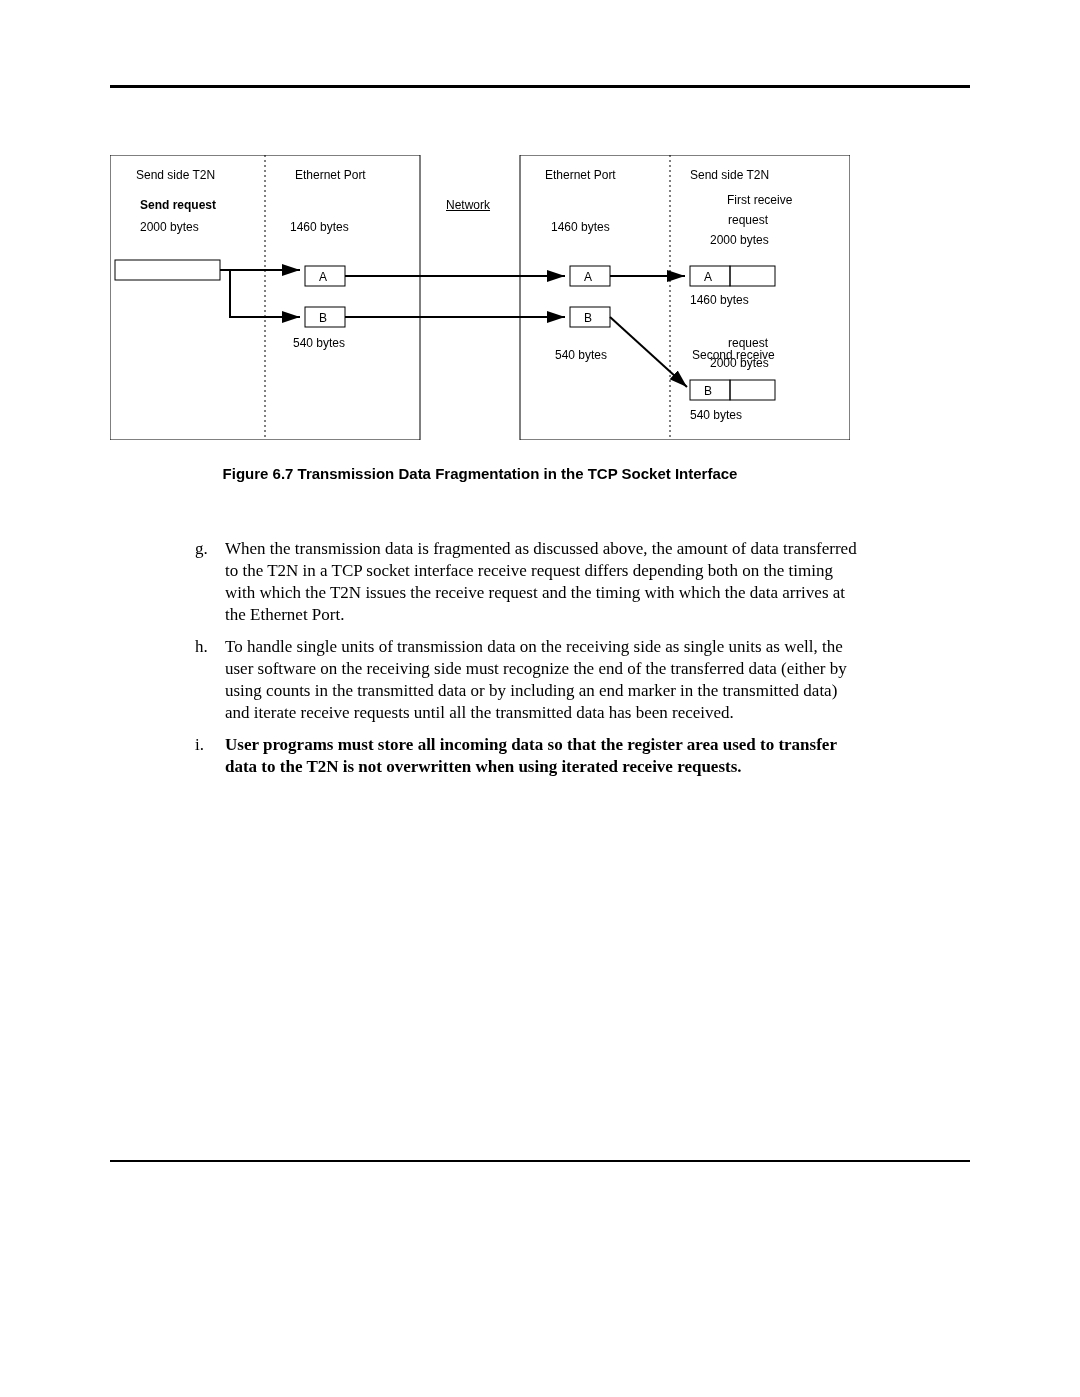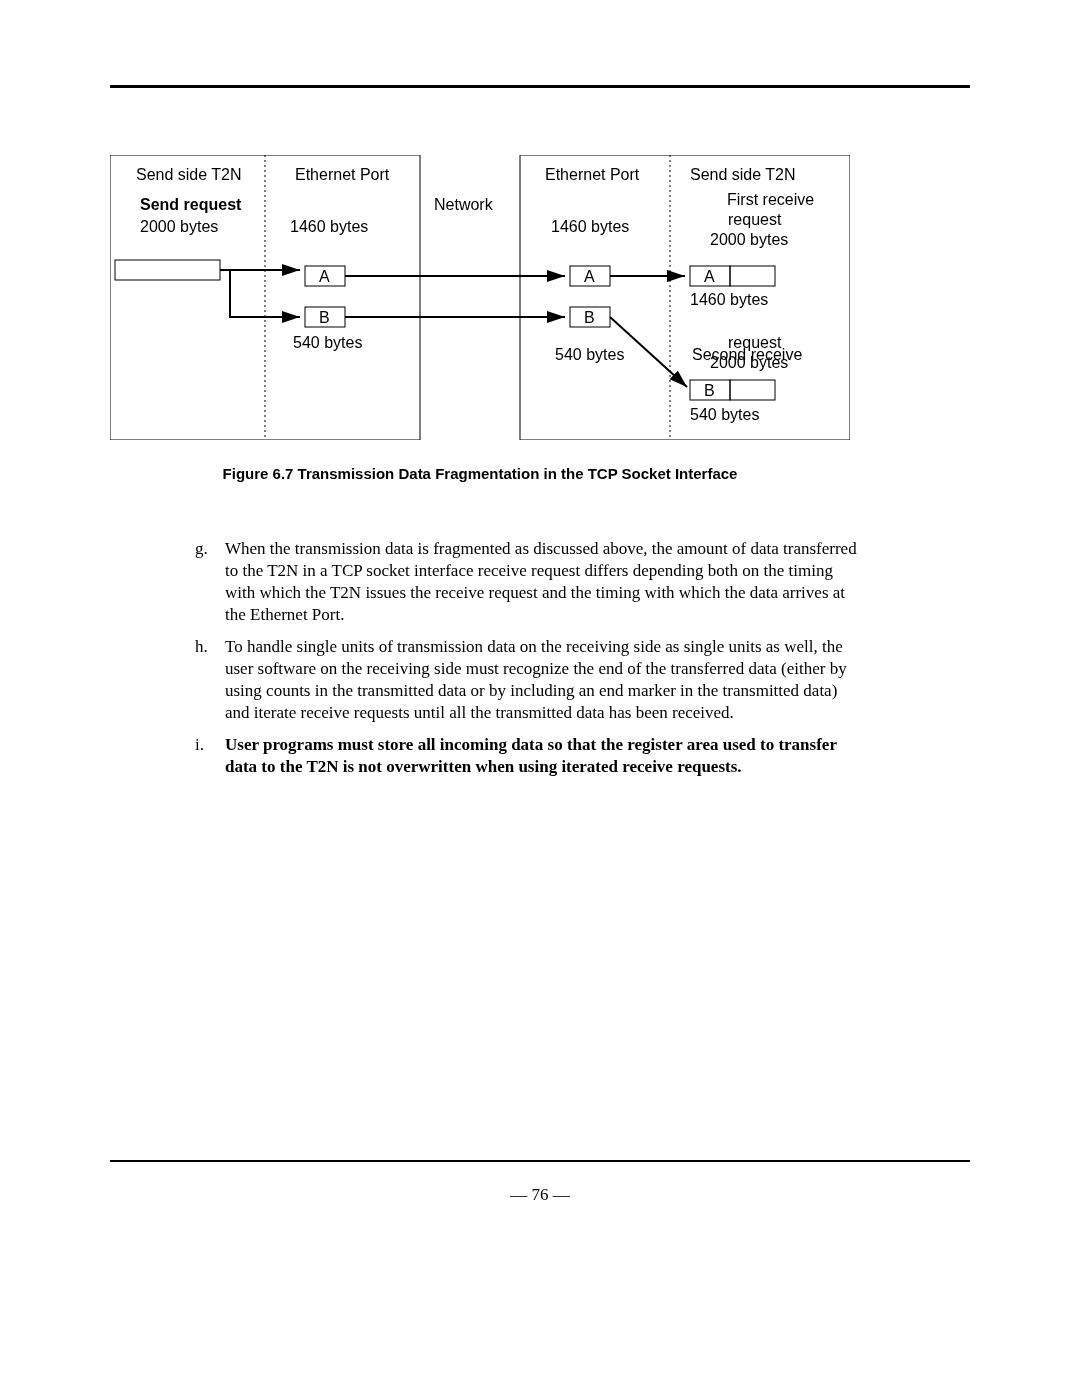--- a/index.html
+++ b/index.html
@@ -8,21 +8,21 @@
 
   .header { position:absolute; left:110px; right:110px; top:50px; }
   .brand { font-family:Arial, Helvetica, sans-serif; font-weight:900; font-size:30px; letter-spacing:1px; }
   .docnum { position:absolute; right:0; top:6px; font-size:17px; letter-spacing:8px; font-family:Arial, Helvetica, sans-serif; }
   .hrule-top { position:absolute; left:110px; right:110px; top:85px; height:3px; background:#000; }
 
   .hrule-bot { position:absolute; left:110px; right:110px; top:1160px; height:2px; background:#000; }
   .pagenum { position:absolute; left:0; right:0; top:1185px; text-align:center; font-size:17px; }
 
   .diagram { position:absolute; left:110px; top:155px; width:740px; height:285px; }
-  .dlabel { position:absolute; font-size:16px; font-family:Arial, Helvetica, sans-serif; line-height:20px; white-space:nowrap; }
+  .dlabel { position:absolute; font-size:12px; font-family:Arial, Helvetica, sans-serif; line-height:20px; white-space:nowrap; }
   .caption { position:absolute; top:465px; left:110px; width:740px; text-align:center; font-family:Arial, Helvetica, sans-serif; font-weight:bold; font-size:15px; }
 
   .body { position:absolute; left:195px; top:538px; width:665px; font-size:17px; line-height:22px; }
   .item { display:flex; margin-bottom:10px; }
   .marker { width:30px; flex:0 0 30px; }
   .txt { flex:1; text-align:left; }
   .bold { font-weight:bold; }
 </style>
 </head>
 <body>
@@ -76,21 +76,21 @@
     <div class="dlabel" style="left:26px; top:10px;">Send side T2N</div>
     <div class="dlabel" style="left:30px; top:40px;font-weight:bold;">Send request</div>
     <div class="dlabel" style="left:30px; top:62px;">2000 bytes</div>
 
     <div class="dlabel" style="left:185px; top:10px;">Ethernet Port</div>
     <div class="dlabel" style="left:180px; top:62px;">1460 bytes</div>
     <div class="dlabel" style="left:209px; top:112px;">A</div>
     <div class="dlabel" style="left:209px; top:153px;">B</div>
     <div class="dlabel" style="left:183px; top:178px;">540 bytes</div>
 
-    <div class="dlabel" style="left:324px; top:40px;">Network</div>
+    <div class="dlabel" style="left:336px; top:40px;text-decoration:underline;">Network</div>
 
     
     <div class="dlabel" style="left:435px; top:10px;">Ethernet Port</div>
     <div class="dlabel" style="left:441px; top:62px;">1460 bytes</div>
     <div class="dlabel" style="left:474px; top:112px;">A</div>
     <div class="dlabel" style="left:474px; top:153px;">B</div>
     <div class="dlabel" style="left:445px; top:190px;">540 bytes</div>
 
     <div class="dlabel" style="left:580px; top:10px;">Send side T2N</div>
     <div class="dlabel" style="left:617px; top:35px;">First receive</div>
@@ -119,15 +119,14 @@
       <div class="marker">h.</div>
       <div class="txt">To handle single units of transmission data on the receiving side as single units as well, the user software on the receiving side must recognize the end of the transferred data (either by using counts in the transmitted data or by including an end marker in the transmitted data) and iterate receive requests until all the transmitted data has been received.</div>
     </div>
     <div class="item">
       <div class="marker">i.</div>
       <div class="txt bold">User programs must store all incoming data so that the register area used to transfer data to the T2N is not overwritten when using iterated receive requests.</div>
     </div>
   </div>
 
   <div class="hrule-bot"></div>
-  <div class="pagenum">—  76  —</div>
 
 </div>
 
 </body></html>

